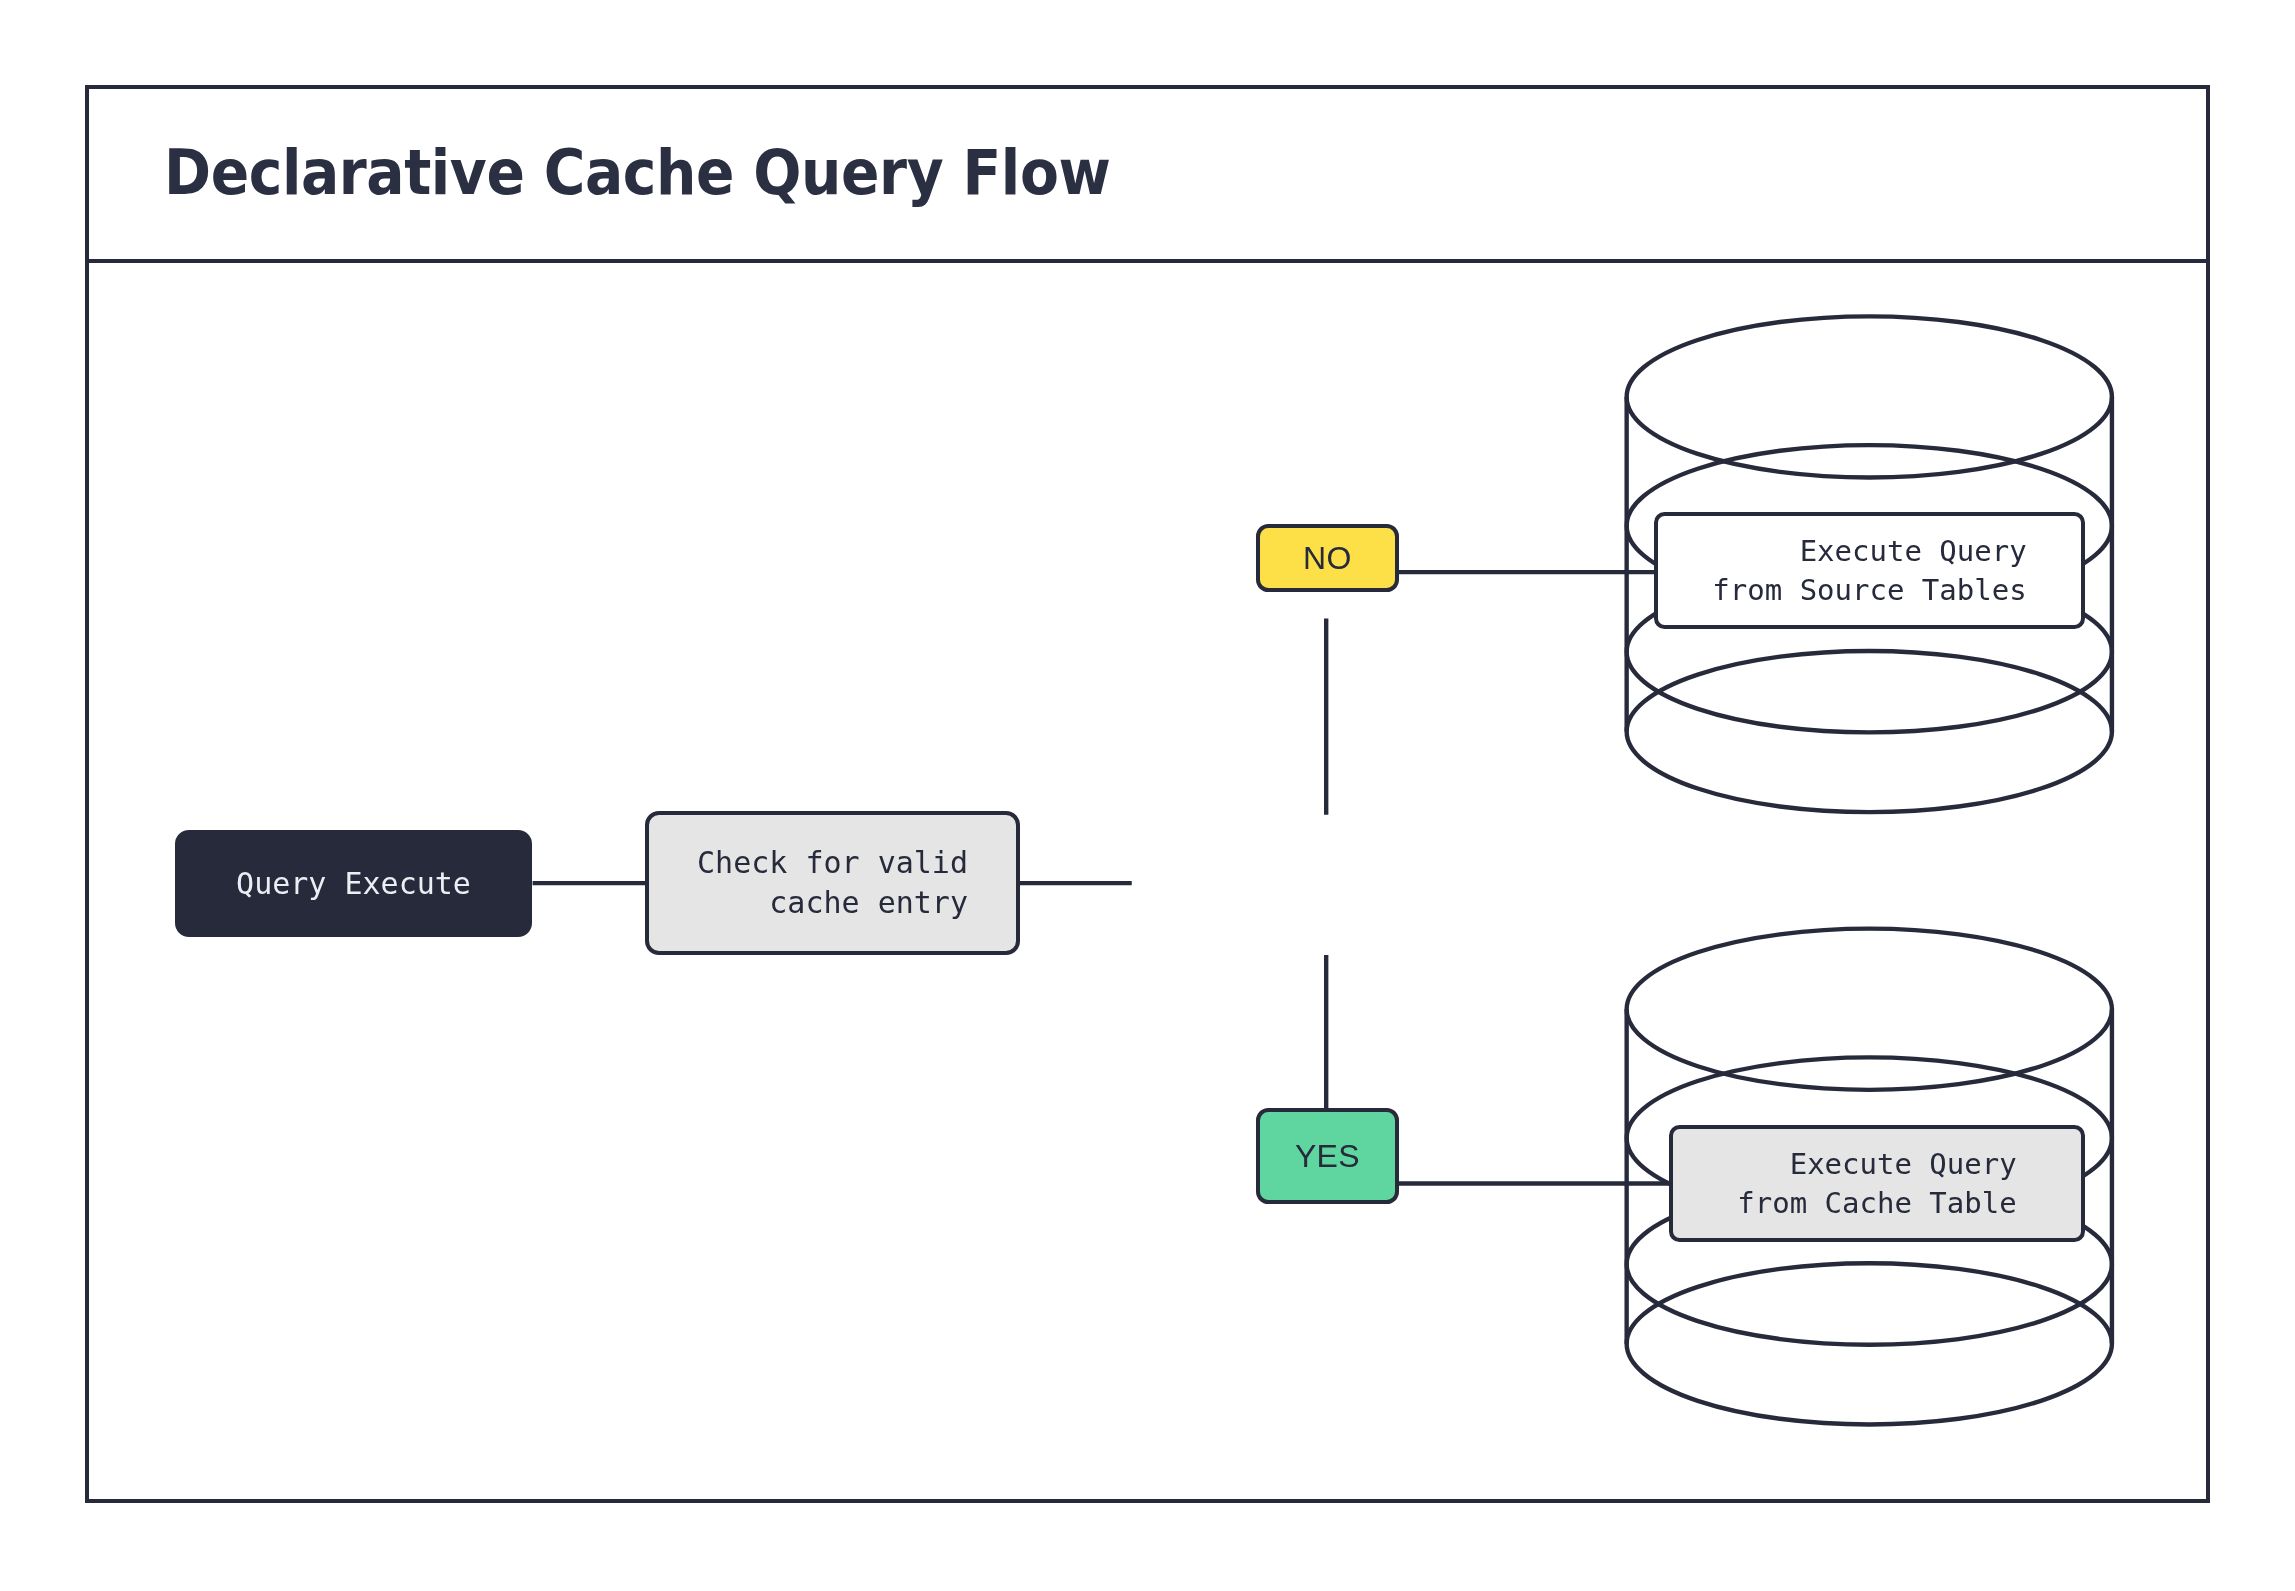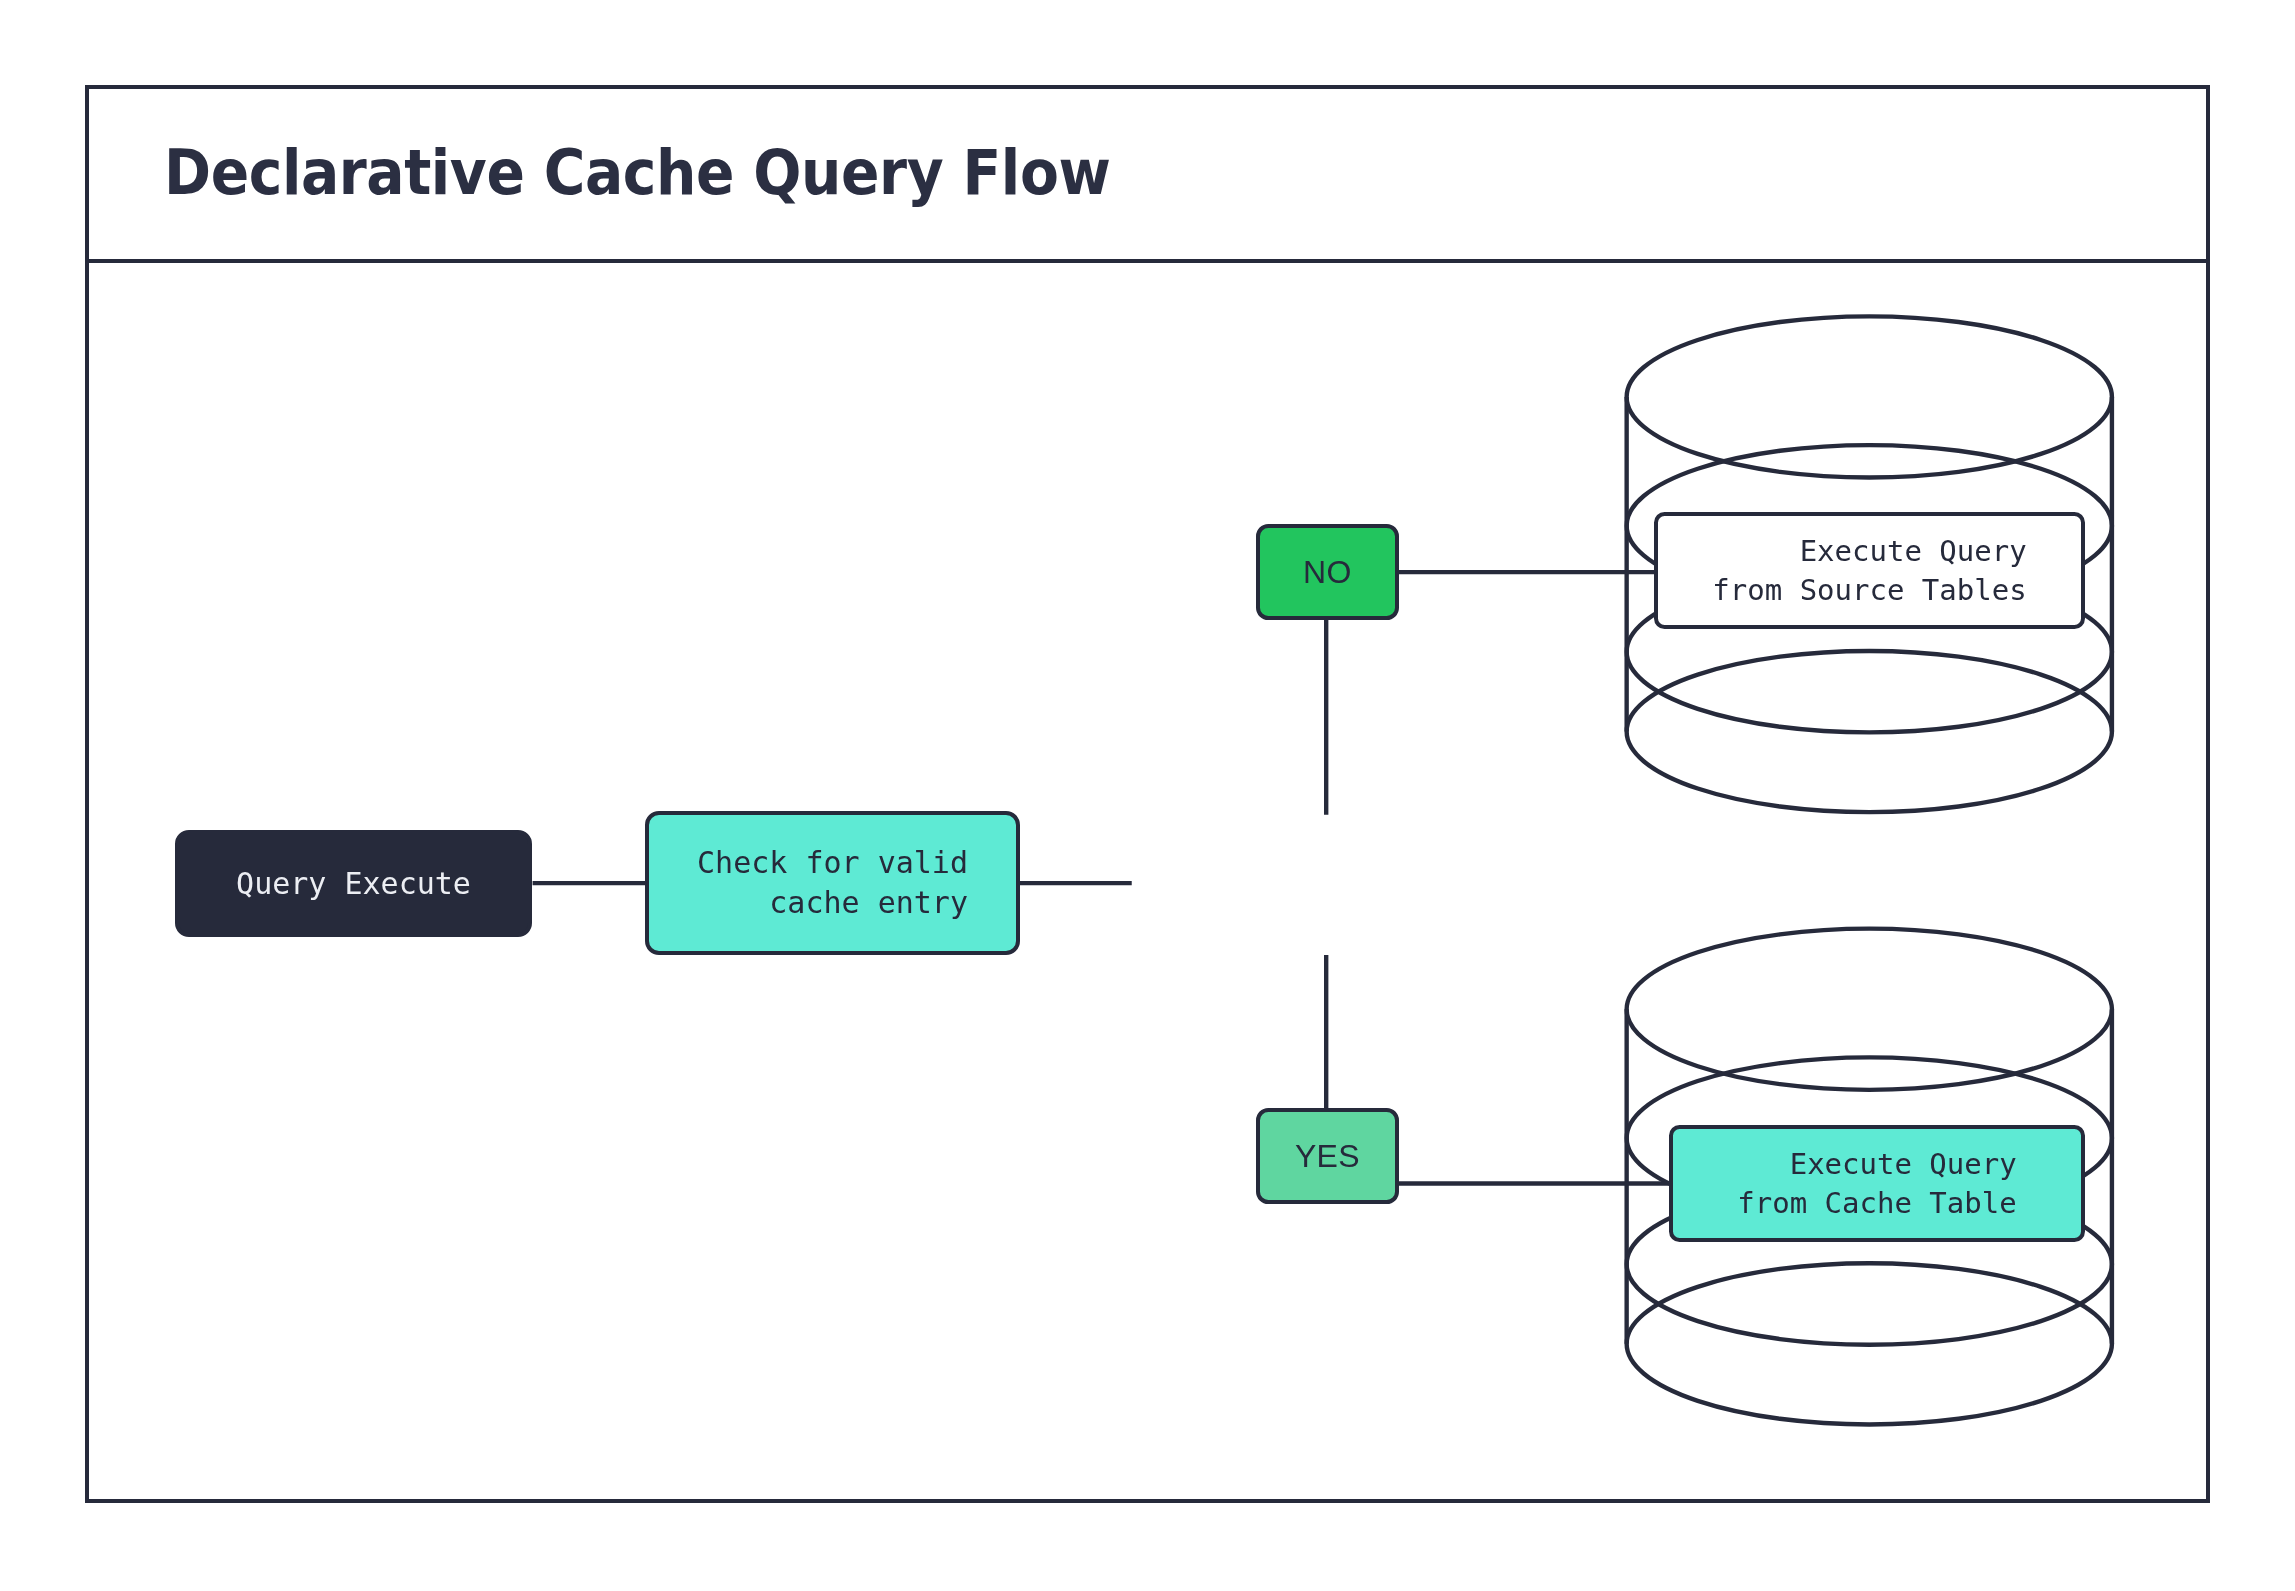--- a/index.html
+++ b/index.html
@@ -77,21 +77,21 @@
     white-space: pre-line;
     letter-spacing: 0px;
   }
 
   .node-dark {
     background: #262a3b;
     color: #eceef3;
     border: 4.4px solid #262a3b;
   }
   .node-green {
-    background: #5eead4;
+    background: #e5e5e5;
     color: #262a3b;
     border: 4.4px solid #262a3b;
   }
   .node-white {
     background: #ffffff;
     color: #262a3b;
     border: 4.4px solid #262a3b;
   }
 
   
@@ -145,22 +145,22 @@
     font-family: "Liberation Sans", sans-serif;
     font-size: 32px;
     font-weight: 400;
     color: #262a3b;
     letter-spacing: 0.4px;
   }
   #chip-no {
     left: 1256px;
     top: 524px;
     width: 143px;
-    height: 96px;
-    background: #22c55e;
+    height: 68px;
+    background: #fde047;
   }
   #chip-yes {
     left: 1256px;
     top: 1108px;
     width: 143px;
     height: 96px;
     background: #5fd6a0;
   }
 </style>
 </head>

